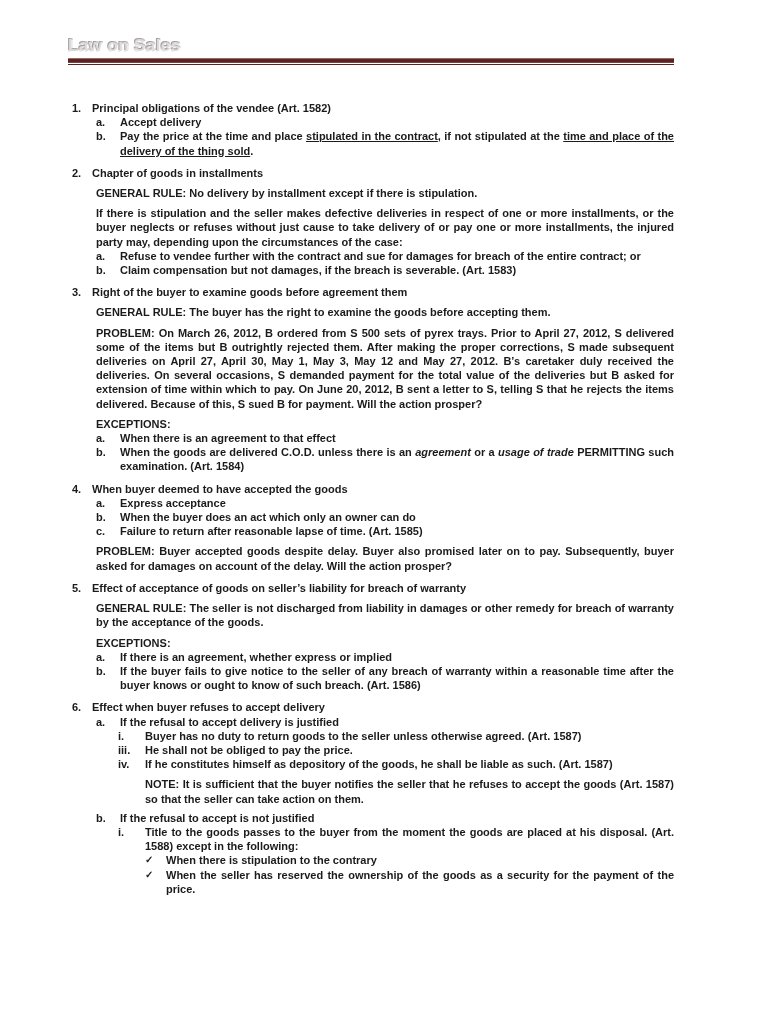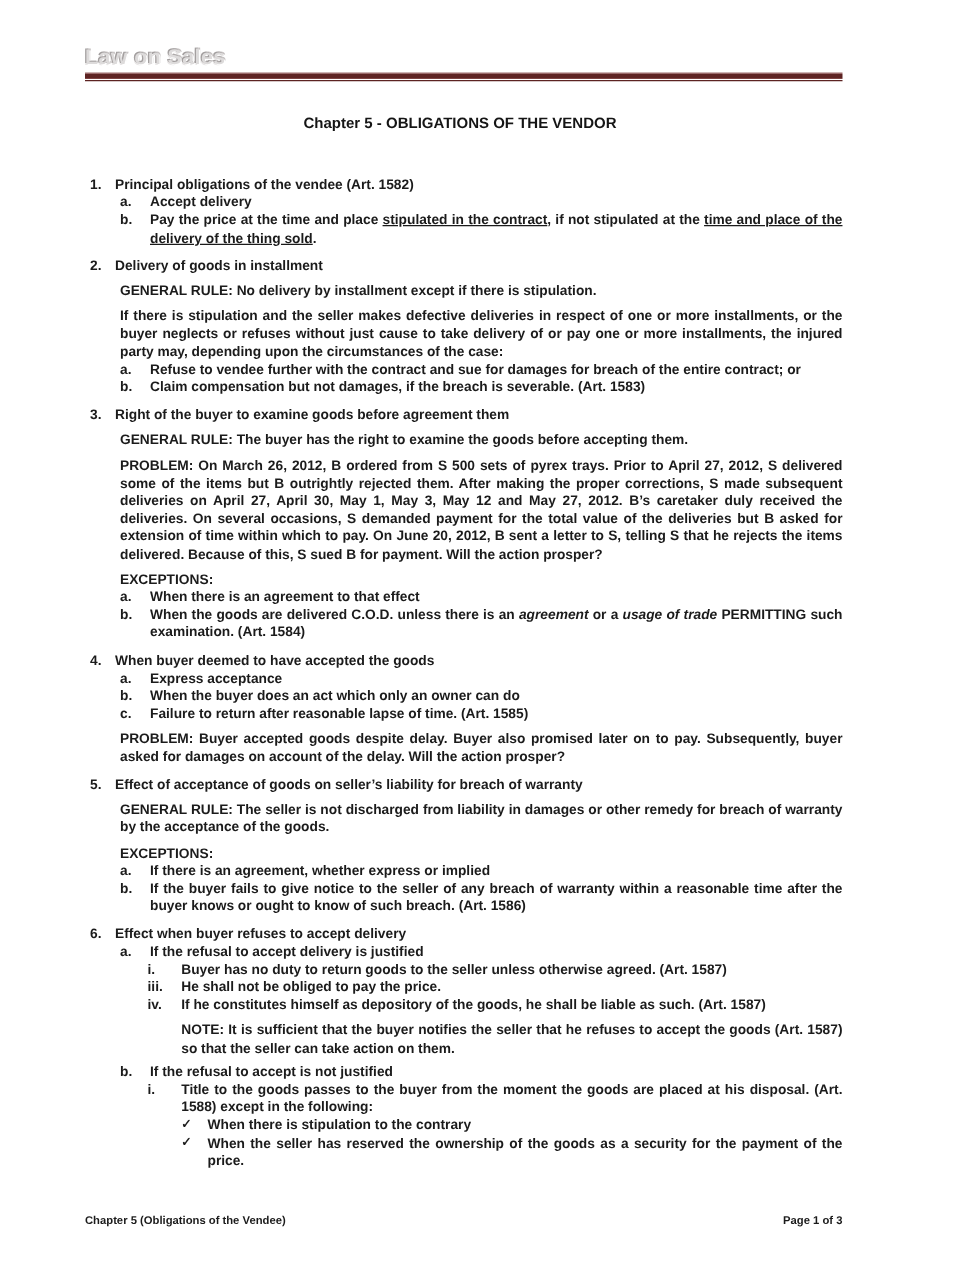--- a/index.html
+++ b/index.html
@@ -60,21 +60,20 @@
 </head>
 <body>
 
 <div class="page">
 
   <div class="hdr">
     <div class="hdr-title">Law on Sales</div>
     <div class="hdr-rule"></div>
   </div>
 
-  <div class="title">Chapter 5 - OBLIGATIONS OF THE VENDOR</div>
 
   <div class="content">
 
     <div class="sec">
       <div class="row">
           <span class="m m0">1.</span>
           <div class="t">Principal obligations of the vendee (Art. 1582)</div>
         </div>
       <div class="row lvlA">
           <span class="m mA">a.</span>
@@ -82,21 +81,21 @@
         </div>
       <div class="row lvlA">
           <span class="m mA">b.</span>
           <div class="t"><span>Pay the price at the time and place </span><span class="u">stipulated in the contract</span><span>, if not stipulated at the </span><span class="u">time and place of the delivery of the thing sold</span><span>.</span></div>
         </div>
     </div>
 
     <div class="sec">
       <div class="row">
           <span class="m m0">2.</span>
-          <div class="t">Delivery of goods in installment</div>
+          <div class="t">Chapter of goods in installments</div>
         </div>
       <div class="para">GENERAL RULE: No delivery by installment except if there is stipulation.</div>
       <div class="para">If there is stipulation and the seller makes defective deliveries in respect of one or more installments, or the buyer neglects or refuses without just cause to take delivery of or pay one or more installments, the injured party may, depending upon the circumstances of the case:</div>
       <div class="row lvlA">
           <span class="m mA">a.</span>
           <div class="t">Refuse to vendee further with the contract and sue for damages for breach of the entire contract; or</div>
         </div>
       <div class="row lvlA">
           <span class="m mA">b.</span>
           <div class="t">Claim compensation but not damages, if the breach is severable. (Art. 1583)</div>
@@ -193,18 +192,14 @@
           <div class="t">When there is stipulation to the contrary</div>
         </div>
       <div class="row lvlC">
           <span class="m mC">✓</span>
           <div class="t">When the seller has reserved the ownership of the goods as a security for the payment of the price.</div>
         </div>
     </div>
 
   </div>
 
-  <div class="footer">
-    <span>Chapter 5 (Obligations of the Vendee)</span>
-    <span>Page 1 of 3</span>
-  </div>
 
 </div>
 
 </body></html>

